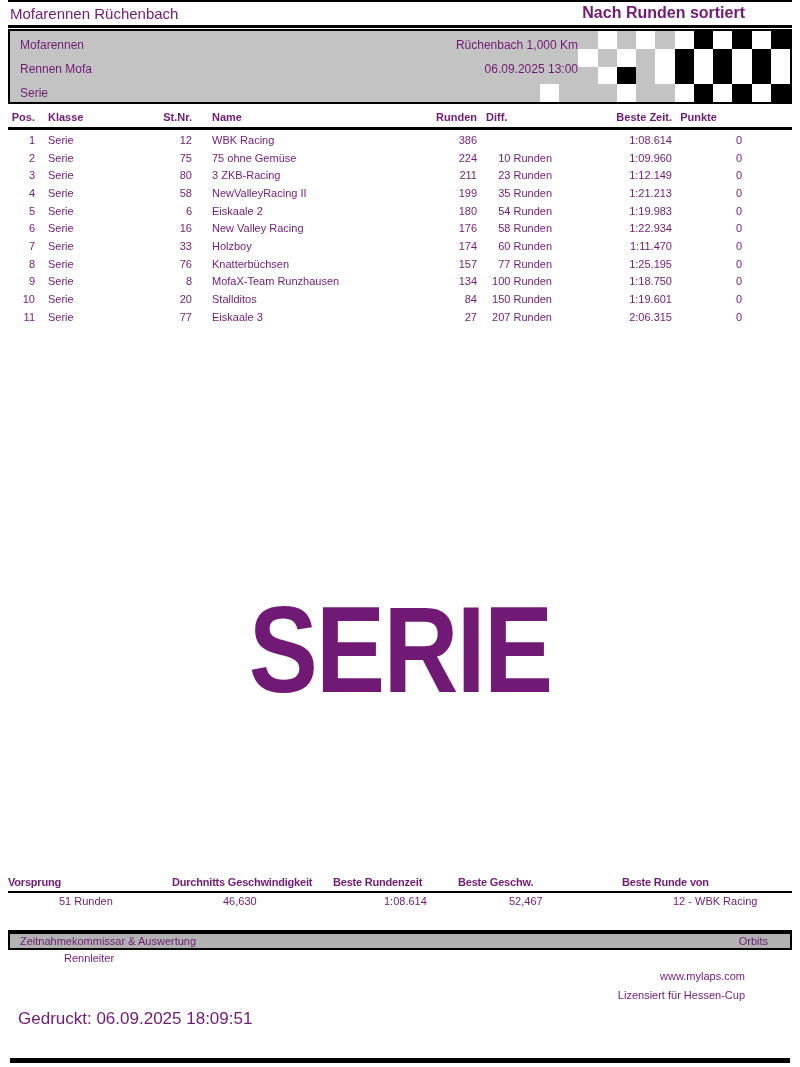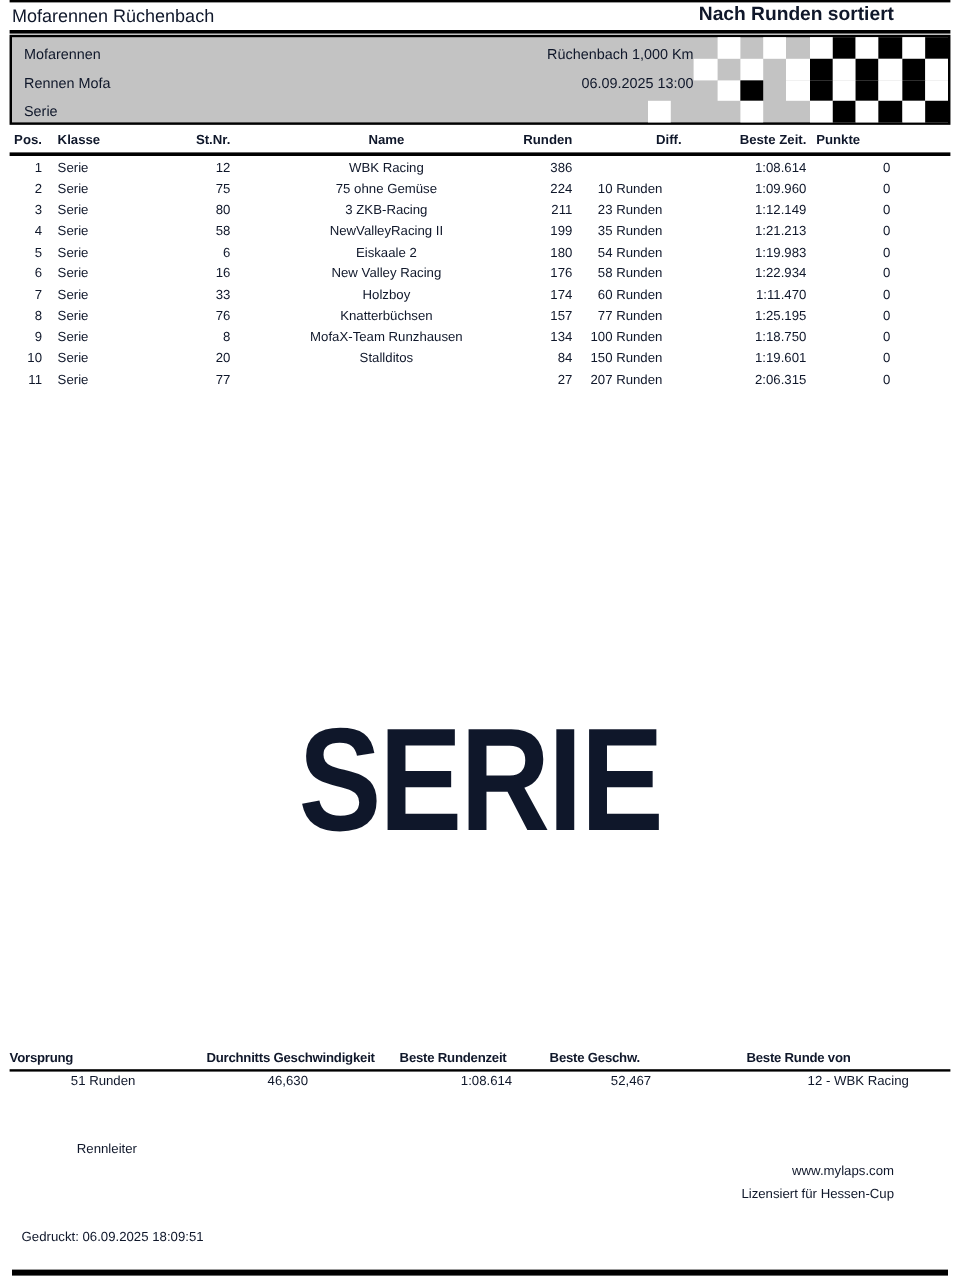--- a/index.html
+++ b/index.html
@@ -1,17 +1,17 @@
 <!DOCTYPE html>
 <html><head>
 <meta charset="utf-8">
 <style>
   html,body{margin:0;padding:0;background:#fff;}
   .page{position:relative;width:800px;height:1067px;background:#fff;overflow:hidden;
-        font-family:"Liberation Sans",sans-serif;color:#0f172a;}
+        font-family:"Liberation Sans",sans-serif;color:#701a75;}
   .abs{position:absolute;}
   .rule{position:absolute;left:8px;width:784px;background:#000;}
   .rule-top{top:0;height:2px;}
   .rule-thick1{top:25px;height:3px;}
   .rule-thick2{top:127px;height:3px;}
   .rule-summary{top:891px;height:2px;}
   .title-left{left:10px;top:5px;font-size:15px;}
   .title-right{right:55px;top:4px;font-size:16px;font-weight:bold;}
   .header-box{left:8px;top:29px;width:784px;height:75px;background:#c3c3c3;
               border:2px solid #000;box-sizing:border-box;}
@@ -23,44 +23,44 @@
            grid-template-columns:repeat(13,1fr);grid-auto-rows:1fr;}
   .ck-k{background:#000}.ck-w{background:#fff}.ck-t{background:transparent}
   
   .thead{left:0;top:111px;width:800px;height:16px;font-weight:bold;font-size:11px;}
   .tbody{left:0;top:132px;width:800px;}
   .trow{position:relative;width:800px;height:17.66px;font-size:11px;line-height:17.66px;}
   .thead span,.trow span{position:absolute;white-space:nowrap;}
   .c-pos{left:0;width:35px;text-align:right;}
   .c-klasse{left:48px;width:110px;text-align:left;}
   .c-stnr{left:120px;width:72px;text-align:right;}
-  .c-name{left:212px;width:220px;text-align:center;}
+  .c-name{left:212px;width:220px;text-align:left;}
   .c-runden{left:400px;width:77px;text-align:right;}
-  .c-diffh{left:476px;width:92px;text-align:right;}
+  .c-diffh{left:486px;width:92px;text-align:left;}
   .c-diff{left:460px;width:92px;text-align:right;}
   .c-zeit{left:590px;width:82px;text-align:right;}
   .c-punkteh{left:660px;width:77px;text-align:center;}
   .c-punkte{left:660px;width:82px;text-align:right;}
   .watermark{left:0;top:589px;width:800px;text-align:center;font-size:122px;
              font-weight:bold;letter-spacing:-2px;transform:scaleX(0.85);
              transform-origin:center;line-height:1;}
   
   .sum-label{position:absolute;top:876px;font-weight:bold;font-size:11px;letter-spacing:-0.2px;white-space:nowrap;}
   .sum-value{position:absolute;top:895px;font-size:11px;white-space:nowrap;padding-left:47px;}
   .s-l0{left:8px}.s-l1{left:172px}.s-l2{left:333px}.s-l3{left:458px}.s-l4{left:622px}
   .s-v0{left:12px}.s-v1{left:176px}.s-v2{left:337px}.s-v3{left:462px}.s-v4{left:626px}
   .officials-bar{left:8px;top:930px;width:784px;height:20px;background:#b2b2b2;
                  border:2px solid #000;border-top-width:4px;box-sizing:border-box;
                  font-size:11px;line-height:13px;}
   .officials-bar .ob-left{position:absolute;left:10px;top:1px;}
   .officials-bar .ob-right{position:absolute;right:22px;top:1px;}
   .rennleiter{left:18px;top:952px;font-size:11px;padding-left:46px;}
   .website{right:55px;top:970px;font-size:11px;}
   .license{right:55px;top:989px;font-size:11px;text-align:center;}
-  .printed{left:18px;top:1009px;font-size:11px;margin-top:16px;}
+  .printed{left:18px;top:1009px;font-size:17px;}
   .bottom-bar{left:10px;top:1058px;width:780px;height:5px;background:#000;}
 </style>
 </head>
 <body>
 
 <div class="page">
 
   <div class="rule rule-top"></div>
 
   <div class="abs title-left">Mofarennen Rüchenbach</div>
@@ -241,20 +241,21 @@
       <span class="c-name">Stallditos</span>
       <span class="c-runden">84</span>
       <span class="c-diff">150 Runden</span>
       <span class="c-zeit">1:19.601</span>
       <span class="c-punkte">0</span>
     </div>
       <div class="trow">
       <span class="c-pos">11</span>
       <span class="c-klasse">Serie</span>
       <span class="c-stnr">77</span>
+      <span class="c-name">Eiskaale 3</span>
       <span class="c-runden">27</span>
       <span class="c-diff">207 Runden</span>
       <span class="c-zeit">2:06.315</span>
       <span class="c-punkte">0</span>
     </div>
     </div>
 
   <div class="abs watermark">SERIE</div>
 
   <div class="sum-label s-l0">Vorsprung</div>
@@ -264,20 +265,24 @@
   <div class="sum-label s-l4">Beste Runde von</div>
 
   <div class="rule rule-summary"></div>
 
   <div class="sum-value s-v0">51 Runden</div>
   <div class="sum-value s-v1">46,630</div>
   <div class="sum-value s-v2">1:08.614</div>
   <div class="sum-value s-v3">52,467</div>
   <div class="sum-value s-v4">12 - WBK Racing</div>
 
+  <div class="abs officials-bar">
+    <span class="ob-left">Zeitnahmekommissar &amp; Auswertung</span>
+    <span class="ob-right">Orbits</span>
+  </div>
 
   <div class="abs rennleiter">Rennleiter</div>
   <div class="abs website">www.mylaps.com</div>
   <div class="abs license">Lizensiert für Hessen-Cup</div>
   <div class="abs printed">Gedruckt: 06.09.2025 18:09:51</div>
 
   <div class="abs bottom-bar"></div>
 
 </div>
 

